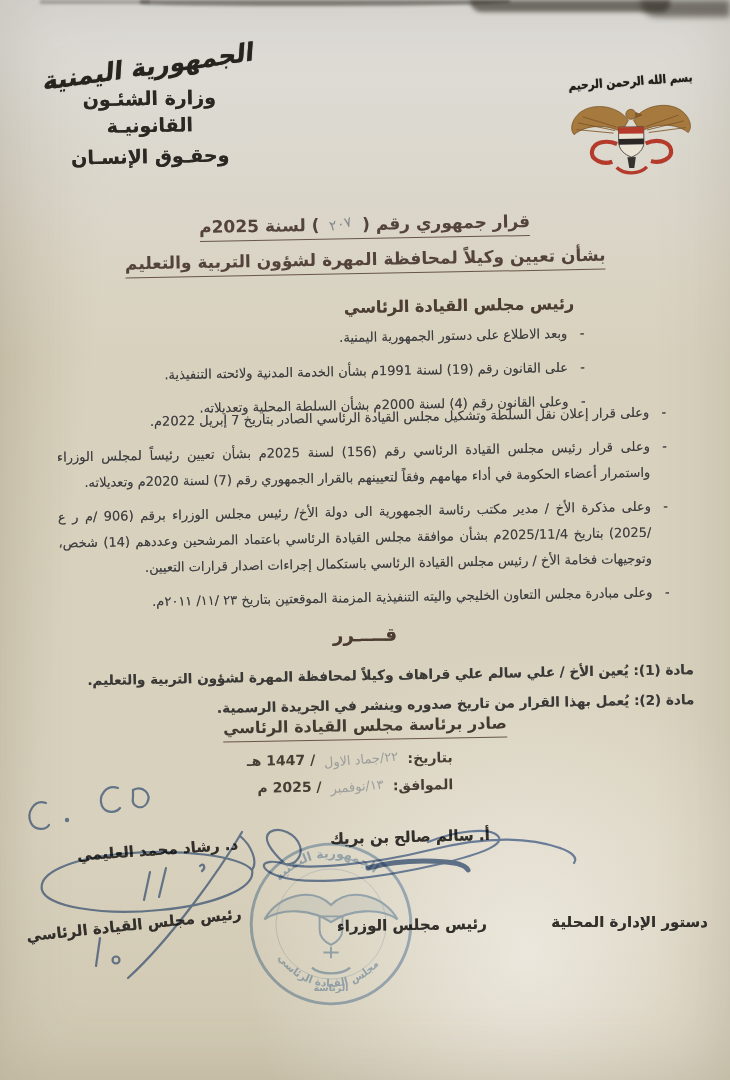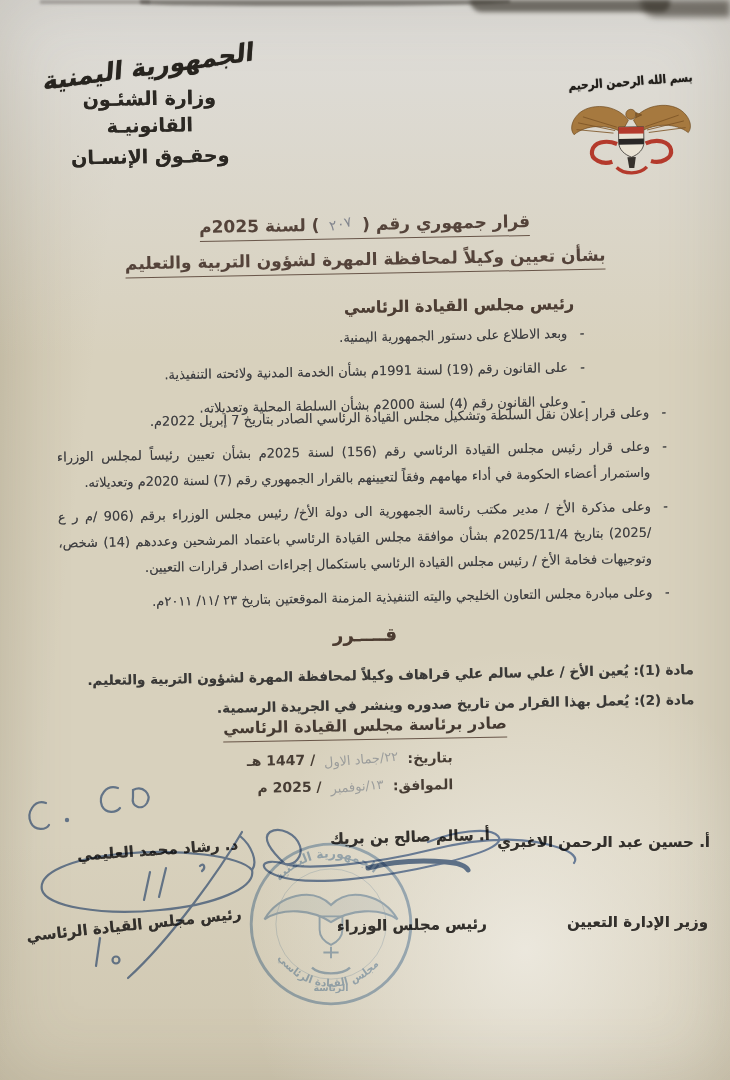--- a/index.html
+++ b/index.html
@@ -155,24 +155,23 @@
       <span class="hand">٢٢/جماد الاول</span>
       <span>/ 1447 هـ</span>
     </div>
     <div class="drow">
       <span>الموافق:</span>
       <span class="hand">١٣/نوفمبر</span>
       <span>/ 2025 م</span>
     </div>
   </div>
 
-  <div class="sig-name n-right rtl">أ. حسين عبد الرحمن الاغبري</div>
   <div class="sig-name n-mid rtl">أ. سالم صالح بن بريك</div>
   <div class="sig-name n-left rtl">د. رشاد محمد العليمي</div>
-  <div class="sig-title ti-right rtl">وزير الإدارة التعيين</div>
+  <div class="sig-title ti-right rtl">دستور الإدارة المحلية</div>
   <div class="sig-title ti-mid rtl">رئيس مجلس الوزراء</div>
   <div class="sig-title ti-left rtl">رئيس مجلس القيادة الرئاسي</div>
 
   <svg class="stamp" viewBox="0 0 200 200">
     <g stroke="#7d9fc6" fill="none">
       <circle cx="100" cy="100" r="84" stroke-width="3"></circle>
       <circle cx="100" cy="100" r="58" stroke-width="1" opacity="0.45"></circle>
       <path d="M30,95 C45,70 80,60 100,80 C120,60 155,70 170,95 C150,82 120,85 100,98 C80,85 50,82 30,95 Z" stroke-width="2.2" fill="rgba(130,160,200,0.18)"></path>
       <path d="M88,92 h24 v14 c0,8 -6,13 -12,16 c-6,-3 -12,-8 -12,-16 Z" stroke-width="2"></path>
       <path d="M100,124 v12 M92,130 h16" stroke-width="2"></path>

